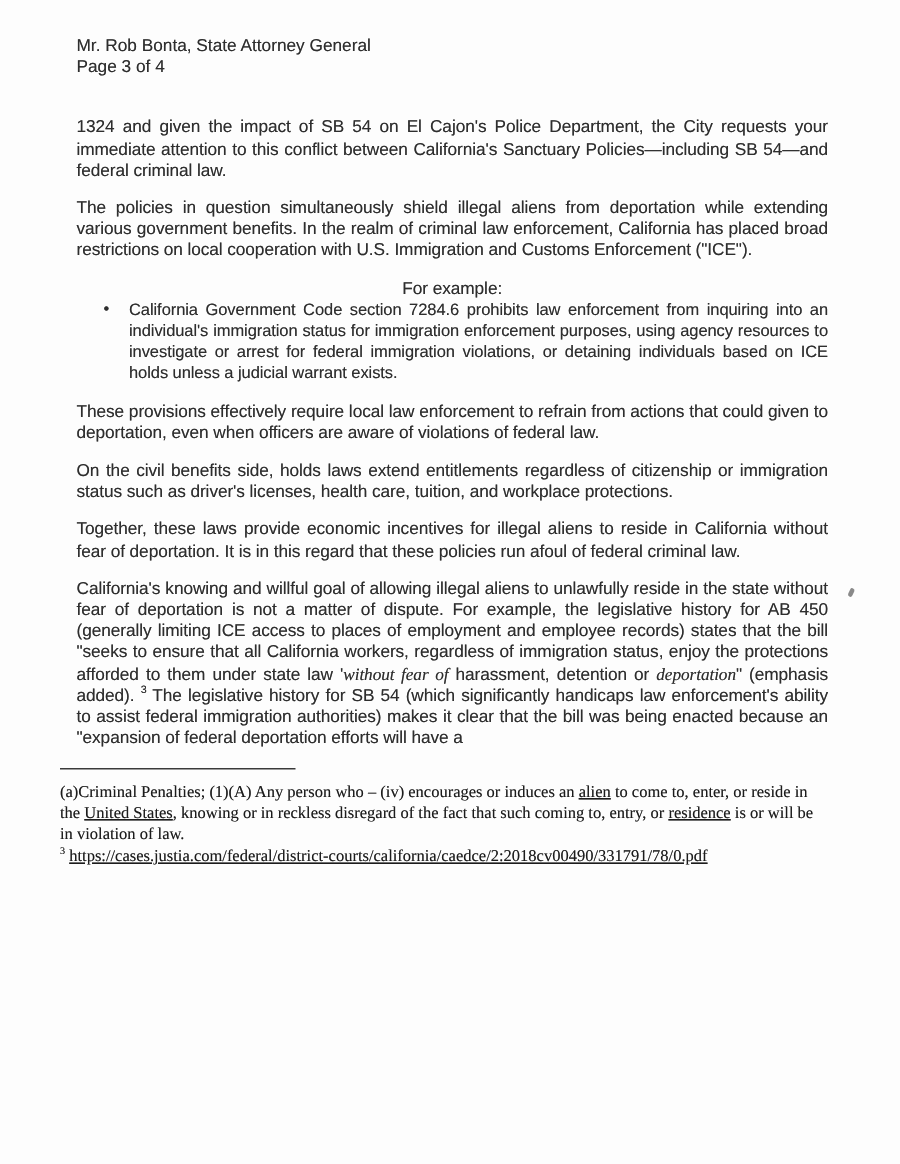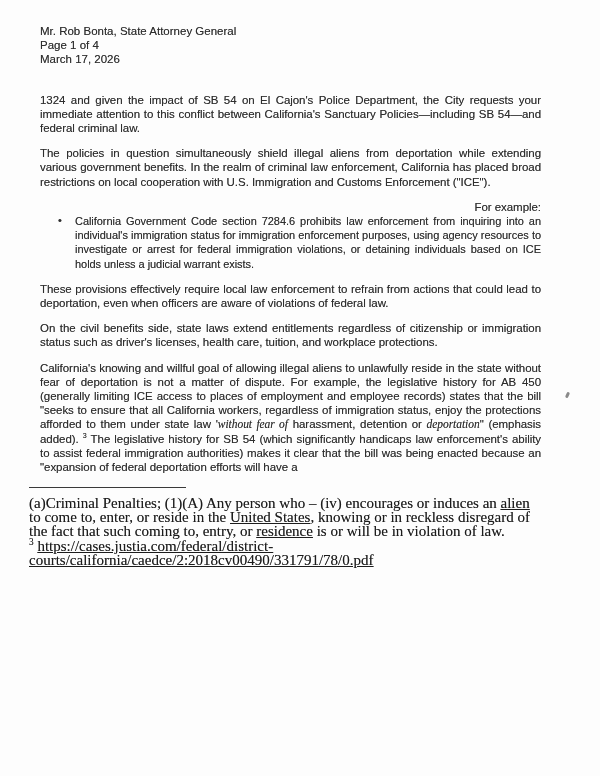--- a/index.html
+++ b/index.html
@@ -8,40 +8,40 @@
     width: 600px;
     height: 776px;
     background: #fdfdfd;
     overflow: hidden;
     font-family: "Liberation Sans", sans-serif;
     color: #2e2e2e;
     text-shadow: 0 0 0.4px rgba(40,40,40,0.55);
   }
   .content {
     position: absolute;
-    left: 29px;
+    left: 40px;
     top: 24px;
     width: 512px;
   }
   .header {
     margin: 0 0 26px 11px;
     font-size: 11.5px;
     line-height: 14.2px;
     text-align: left;
   }
   .para {
     margin: 0 0 11px 11px;
     font-size: 11.5px;
     line-height: 14.2px;
     text-align: justify;
     letter-spacing: -0.05px;
   }
   .lead-in {
     margin-bottom: 0;
-    text-align: right;
+    text-align: center;
   }
   .bullets {
     margin: 0 0 11px 0;
     padding: 0 0 0 46px;
     list-style: none;
   }
   .bullets li {
     position: relative;
     font-size: 11px;
     line-height: 14.2px;
@@ -50,21 +50,21 @@
   }
   .bullets li::before {
     content: "\2022";
     position: absolute;
     left: -17px;
     top: -1px;
     font-size: 11px;
   }
   .footnotes {
     font-family: "Liberation Serif", serif;
-    font-size: 15px;
+    font-size: 11px;
     line-height: 14px;
     color: #1c1c1c;
     text-align: left;
     text-shadow: 0 0 0.3px rgba(20,20,20,0.5);
   }
   .fn-sep {
     width: 157px;
     height: 0;
     border: 0;
     border-top: 1.5px solid #3a3a3a;
@@ -88,38 +88,38 @@
   }
 </style>
 </head>
 <body>
 
 <div class="page">
   <div class="content">
 
     <div class="header">
       <div>Mr. Rob Bonta, State Attorney General</div>
-      <div>Page 1 of 4</div>
-      <div>March 17, 2026</div>
+      <div>Page 3 of 4</div>
     </div>
 
     <p class="para">1324 and given the impact of SB 54 on El Cajon's Police Department, the City requests your immediate attention to this conflict between California's Sanctuary Policies—including SB 54—and federal criminal law.</p>
 
     <p class="para">The policies in question simultaneously shield illegal aliens from deportation while extending various government benefits. In the realm of criminal law enforcement, California has placed broad restrictions on local cooperation with U.S. Immigration and Customs Enforcement ("ICE").</p>
 
     <p class="para lead-in">For example:</p>
 
     <ul class="bullets">
       <li>California Government Code section 7284.6 prohibits law enforcement from inquiring into an individual's immigration status for immigration enforcement purposes, using agency resources to investigate or arrest for federal immigration violations, or detaining individuals based on ICE holds unless a judicial warrant exists.</li>
     </ul>
 
-    <p class="para">These provisions effectively require local law enforcement to refrain from actions that could lead to deportation, even when officers are aware of violations of federal law.</p>
+    <p class="para">These provisions effectively require local law enforcement to refrain from actions that could given to deportation, even when officers are aware of violations of federal law.</p>
 
-    <p class="para">On the civil benefits side, state laws extend entitlements regardless of citizenship or immigration status such as driver's licenses, health care, tuition, and workplace protections.</p>
+    <p class="para">On the civil benefits side, holds laws extend entitlements regardless of citizenship or immigration status such as driver's licenses, health care, tuition, and workplace protections.</p>
 
+    <p class="para">Together, these laws provide economic incentives for illegal aliens to reside in California without fear of deportation. It is in this regard that these policies run afoul of federal criminal law.</p>
 
     <p class="para"><span>California's knowing and willful goal of allowing illegal aliens to unlawfully reside in the state without fear of deportation is not a matter of dispute. For example, the legislative history for AB 450 (generally limiting ICE access to places of employment and employee records) states that the bill "seeks to ensure that all California workers, regardless of immigration status, enjoy the protections afforded to them under state law '</span><span class="i">without fear of</span><span> harassment, detention or </span><span class="i">deportation</span><span>" (emphasis added). </span><span class="sup">3</span><span>  The legislative history for SB 54 (which significantly handicaps law enforcement's ability to assist federal immigration authorities) makes it clear that the bill was being enacted because an "expansion of federal deportation efforts will have a</span></p>
 
     <div class="footnotes">
       <div class="fn-sep"></div>
       <p class="fn"><span>(a)Criminal Penalties; (1)(A) Any person who – (iv) encourages or induces an </span><span class="u">alien</span><span> to come to, enter, or reside in the </span><span class="u">United States</span><span>, knowing or in reckless disregard of the fact that such coming to, entry, or </span><span class="u">residence</span><span> is or will be in violation of law.</span></p>
       <p class="fn fn-url"><span class="sup">3</span><span> </span><span class="u">https://cases.justia.com/federal/district-courts/california/caedce/2:2018cv00490/331791/78/0.pdf</span></p>
     </div>
 
   </div>

